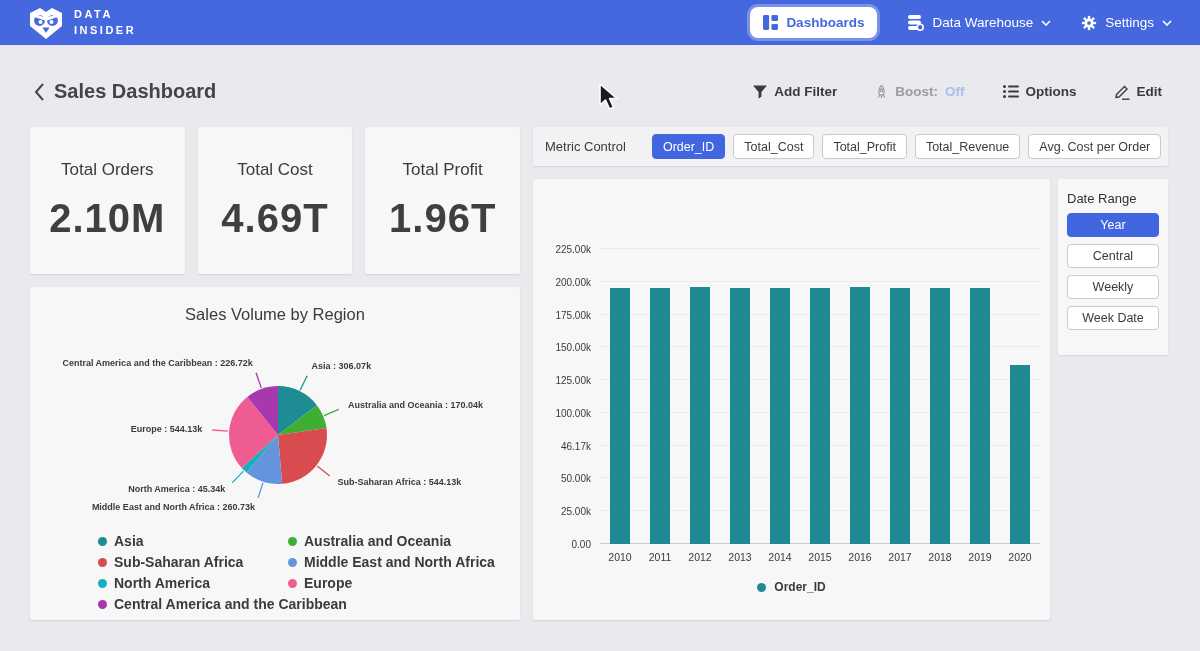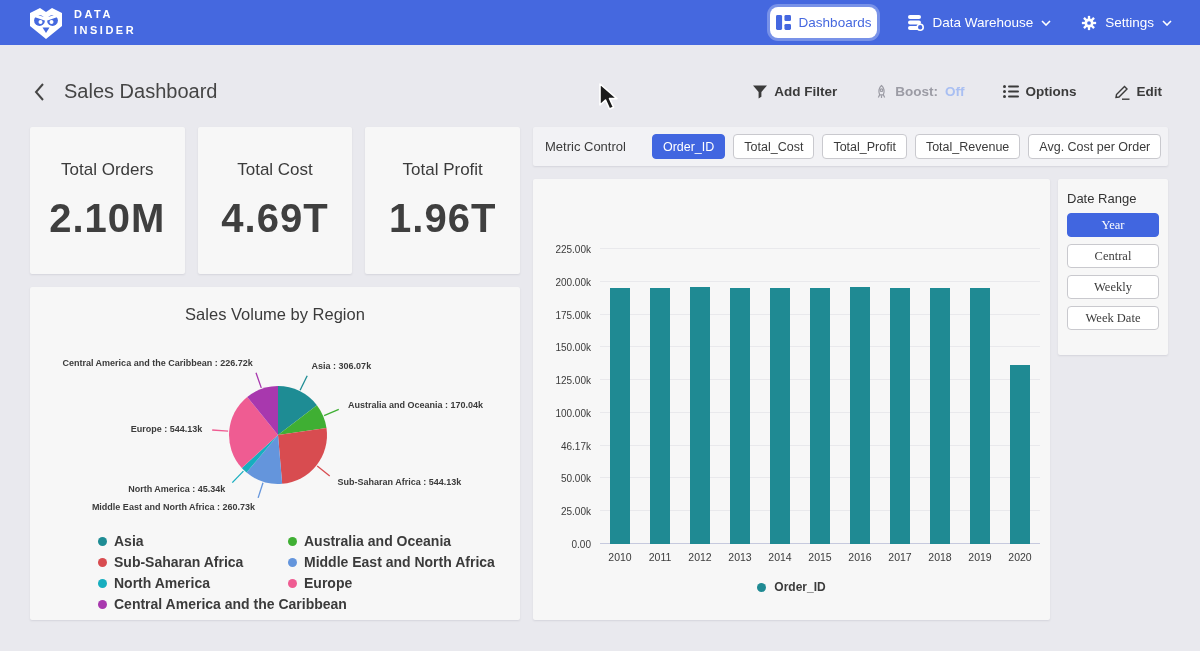--- a/index.html
+++ b/index.html
@@ -8,28 +8,28 @@
     width:1200px; height:651px; position:relative; overflow:hidden;
     background:#E9E9EE; font-family:"Liberation Sans", sans-serif; color:#3b3b3b;
   }
   
   .navbar { height:45px; background:#4568DF; display:flex; align-items:center;
             justify-content:space-between; padding:0 28px; }
   .logo { display:flex; align-items:center; gap:10px; }
   .logo-text { color:#fff; font-size:11px; font-weight:bold; letter-spacing:2.5px; line-height:1.45; }
   .nav-right { display:flex; align-items:center; gap:30px; }
   .dash-btn { display:flex; align-items:center; gap:8px; background:#fff; color:#4568DF;
-              border:none; border-radius:8px; padding:8px 6px; font-size:13.5px; font-weight:normal;
+              border:none; border-radius:8px; padding:8px 13px; font-size:13.5px; font-weight:bold;
               font-family:inherit; box-shadow:0 0 0 3px rgba(255,255,255,.28); cursor:pointer; }
   .nav-item { display:flex; align-items:center; gap:8px; color:#fff; font-size:13.5px;
               font-weight:500; cursor:pointer; }
   
   .page-header { display:flex; align-items:center; padding:22px 32px 0 28px; }
   .back-btn { background:none; border:none; padding:0 4px; cursor:pointer; display:flex; }
-  .page-title { font-size:20px; color:#454545; margin-left:14px; font-weight:400; }
+  .page-title { font-size:20px; color:#454545; margin-left:4px; font-weight:700; }
   .header-actions { margin-left:auto; display:flex; align-items:center; gap:26px; }
   .action { display:flex; align-items:center; gap:7px; font-size:13.5px; font-weight:600;
             color:#3b3b3b; cursor:pointer; background:none; border:none; font-family:inherit; }
   .action .muted { color:#9b9ba4; }
   .action .boost-off { font-weight:600; }
   
   .card { position:absolute; background:#F7F7F7; border-radius:2px;
           box-shadow:0 1px 2px rgba(40,40,60,.10); }
   .kpi-row { position:absolute; left:30px; top:127px; width:490px; height:147px;
              display:flex; gap:13px; }
@@ -69,21 +69,21 @@
   .pie-svg { position:absolute; left:0; top:0; }
   .pie-legend-col { position:absolute; display:flex; flex-direction:column; gap:5px; }
   .pl-item { display:flex; align-items:center; gap:7px; font-size:14px; font-weight:bold;
              color:#3b3b3b; white-space:nowrap; cursor:pointer; }
   .pl-dot { width:9px; height:9px; border-radius:50%; flex:none; }
   
   .date-card { left:1058px; top:179px; width:110px; height:176px; padding:12px 9px; }
   .dr-label { font-size:13px; color:#333; }
   .date-btn { display:block; width:100%; height:24px; margin-top:7px; background:#fff;
               border:1px solid #c9c9ce; border-radius:4px; font-size:12.5px; color:#3b3b3b;
-              font-family:Liberation Serif, serif; cursor:pointer; }
+              font-family:Liberation Sans, sans-serif; cursor:pointer; }
   .date-btn.selected { background:#4166E0; border-color:#4166E0; color:#fff; }
   .cursor { position:absolute; left:598px; top:83px; z-index:99; }
 </style>
 </head>
 <body>
 
 <header class="navbar">
   <div class="logo">
     <svg width="36" height="34" viewBox="0 0 36 34">
       <path d="M2,7 L12,2 L18,6 L24,2 L34,7 L34,20 L18,33 L2,20 Z" fill="#ffffff"></path>

